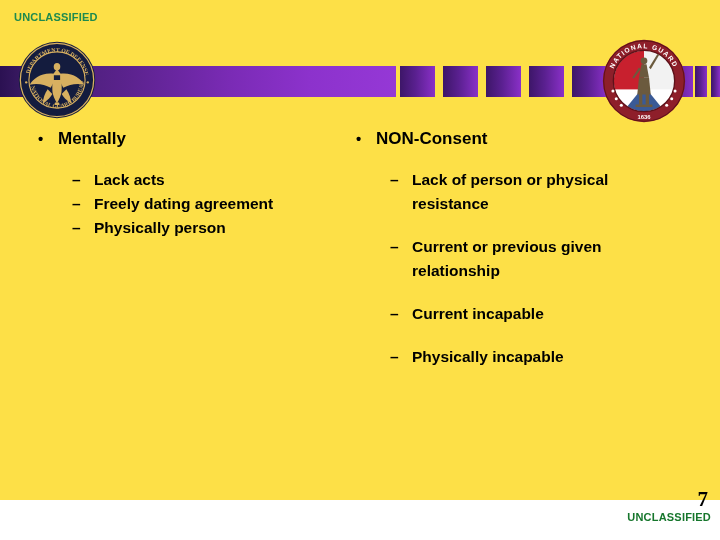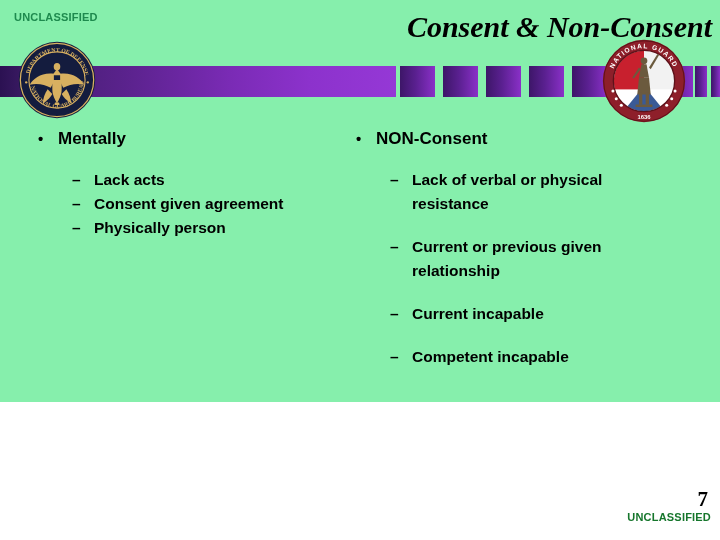--- a/index.html
+++ b/index.html
@@ -12,22 +12,22 @@
     height: 540px;
     position: relative;
     overflow: hidden;
     font-family: "Liberation Sans", sans-serif;
     -webkit-font-smoothing: none;
   }
 
   .slide {
     position: absolute;
     left: 0; top: 0;
-    width: 720px; height: 402px;
-    background: #86efac;
+    width: 720px; height: 500px;
+    background: #fde047;
   }
 
   
   .clsf-top {
     position: absolute;
     left: 14px;
     top: 11px;
     font-family: "Liberation Sans", sans-serif;
     font-size: 11px;
     font-weight: bold;
@@ -197,21 +197,20 @@
     color: #000000;
   }
 </style>
 </head>
 <body>
 
 <div class="slide">
 
   <div class="clsf-top">UNCLASSIFIED</div>
 
-  <div class="slide-title">Consent &amp; Non-Consent</div>
 
   <div class="band-wrap">
     <div class="band-solid"></div>
     <div class="band-blocks">
       <div class="band-block b0"></div>
       <div class="band-block b1"></div>
       <div class="band-block b2"></div>
       <div class="band-block b3"></div>
       <div class="band-block b4"></div>
       <div class="band-block b5"></div>
@@ -301,50 +300,50 @@
       <span class="mk">•</span>
       <span class="tx">Mentally</span>
     </div>
     <div class="sub">
       <div class="lvl2">
         <span class="mk">–</span>
         <span class="tx">Lack acts</span>
       </div>
       <div class="lvl2">
         <span class="mk">–</span>
-        <span class="tx">Consent given agreement</span>
+        <span class="tx">Freely dating agreement</span>
       </div>
       <div class="lvl2">
         <span class="mk">–</span>
         <span class="tx">Physically person</span>
       </div>
     </div>
   </div>
 
   <div class="col col-right">
     <div class="lvl1">
       <span class="mk">•</span>
       <span class="tx">NON-Consent</span>
     </div>
     <div class="sub">
       <div class="lvl2">
         <span class="mk">–</span>
-        <span class="tx">Lack of verbal or physical resistance</span>
+        <span class="tx">Lack of person or physical resistance</span>
       </div>
       <div class="lvl2 gap">
         <span class="mk">–</span>
         <span class="tx">Current or previous given relationship</span>
       </div>
       <div class="lvl2 gap">
         <span class="mk">–</span>
         <span class="tx">Current incapable</span>
       </div>
       <div class="lvl2 gap">
         <span class="mk">–</span>
-        <span class="tx">Competent incapable</span>
+        <span class="tx">Physically incapable</span>
       </div>
     </div>
   </div>
 
   <div class="page-no">7</div>
 
   <div class="clsf-bottom">UNCLASSIFIED</div>
 
 </div>
 

